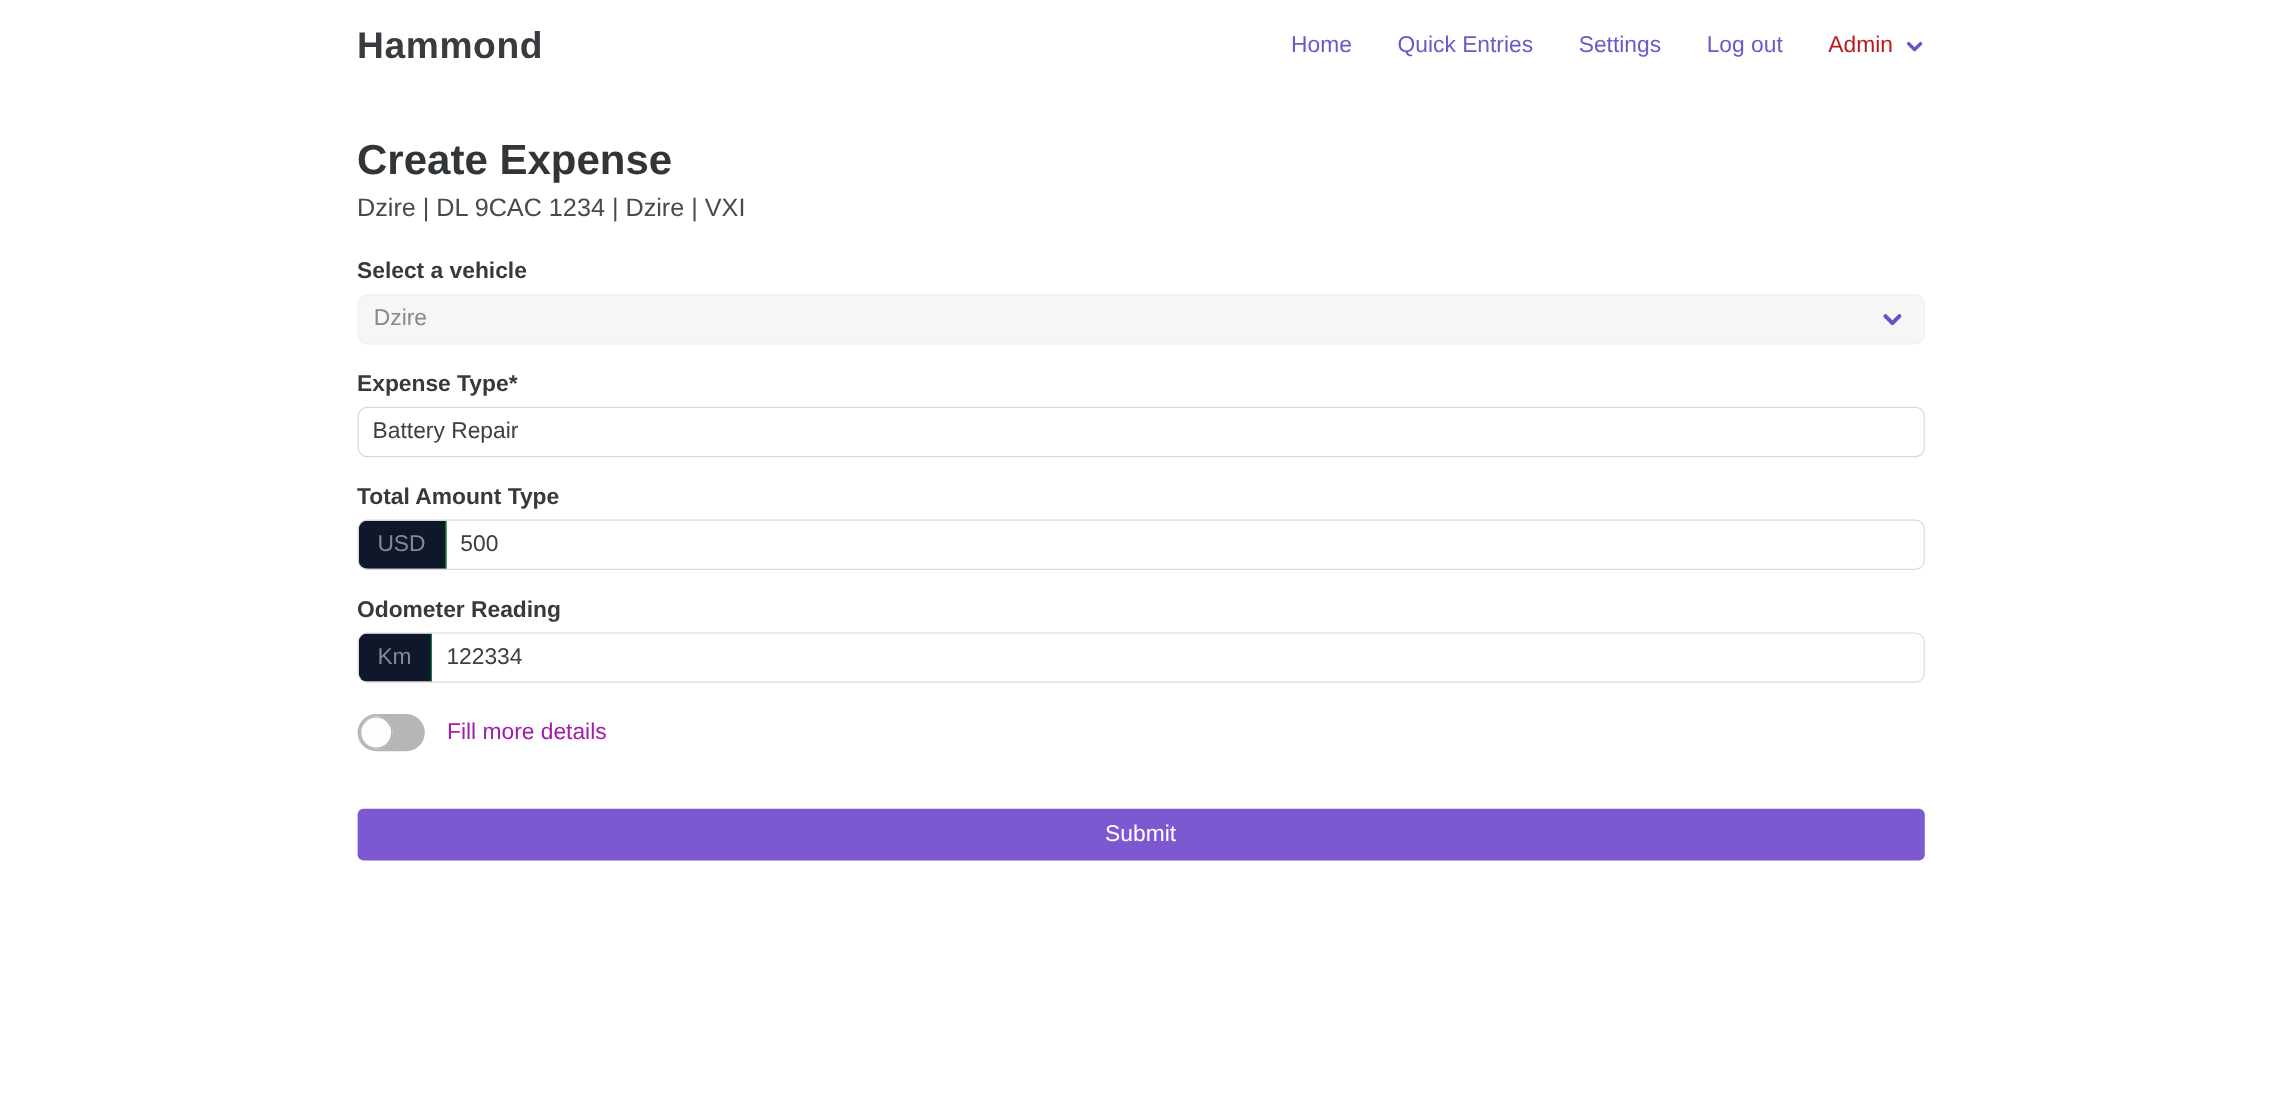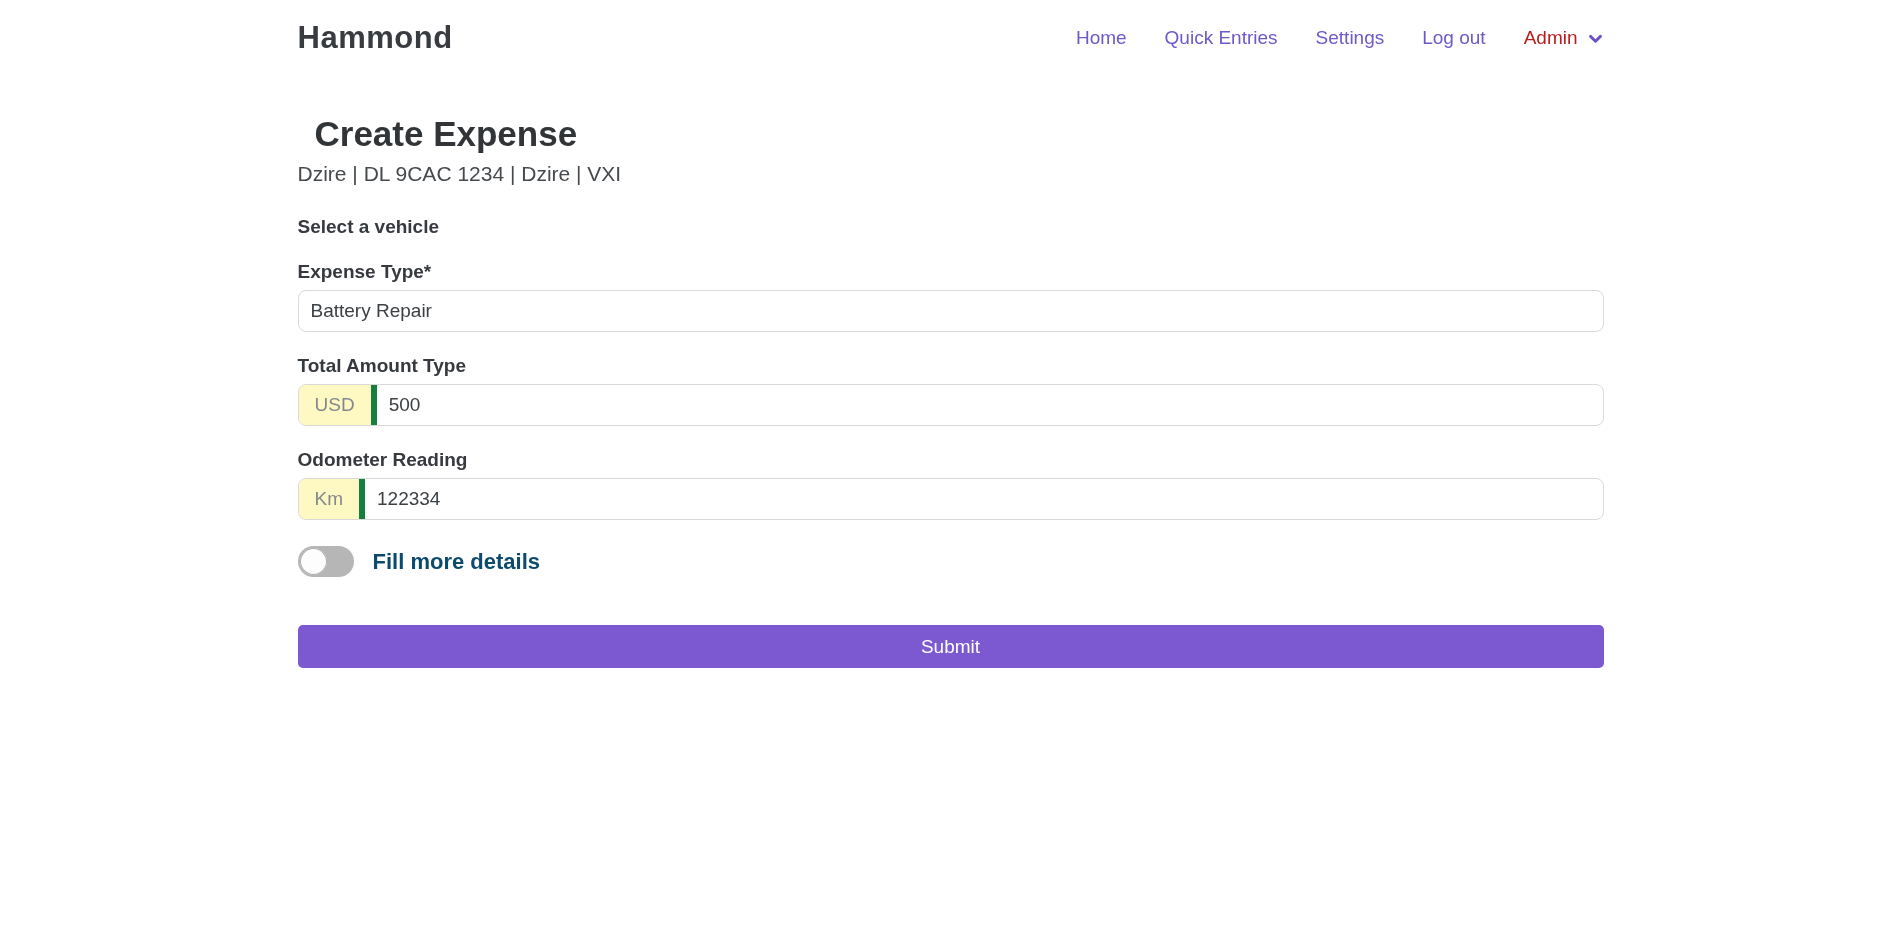--- a/index.html
+++ b/index.html
@@ -41,21 +41,21 @@
     cursor: pointer;
   }
   .user-menu-label { font-size: 19px; color: #b91c1c; }
   .chevron-sm { width: 17px; height: 17px; display: block; }
 
   
   .page-title {
     font-size: 35px;
     font-weight: 600;
     color: #313538;
-    margin: 58px 17px 8px;
+    margin: 58px 0 8px;
   }
   .page-subtitle {
     font-size: 21px;
     font-weight: 400;
     color: #46494d;
     margin: 0 0 30px;
   }
 
   
   .form-group { margin-bottom: 23px; }
@@ -101,22 +101,22 @@
     background: transparent;
   }
   .icon-slot {
     padding-left: 13px;
     display: flex;
     align-items: center;
   }
   .cal-icon { width: 21px; height: 21px; display: block; }
   .addon {
     height: 100%;
-    background: #fef9c3;
-    border-right: 6px solid #15803d;
+    background: #0f172a;
+    border-right: 1px solid #15803d;
     display: flex;
     align-items: center;
     padding: 0 16px;
     font-size: 19px;
     color: #85898d;
   }
 
   
   .toggle-row {
     display: flex;
@@ -136,21 +136,21 @@
   .toggle .knob {
     position: absolute;
     left: 2px;
     top: 2px;
     width: 27px;
     height: 27px;
     border-radius: 50%;
     background: #fdfdfd;
     box-shadow: inset 0 0 0 1px #adadad;
   }
-  .toggle-label { font-size: 22px; color: #0c4a6e; font-weight: bold; }
+  .toggle-label { font-size: 19px; color: #a21caf; }
 
   
   .submit-btn {
     display: block;
     width: 100%;
     height: 43px;
     margin-top: 48px;
     background: #7c59d1;
     color: #ffffff;
     font-family: inherit;
@@ -180,20 +180,26 @@
     </nav>
   </div>
 </header>
 
 <main class="container">
   <h1 class="page-title">Create Expense</h1>
   <p class="page-subtitle">Dzire | DL 9CAC 1234 | Dzire | VXI</p>
 
   <div class="form-group">
     <label class="form-label">Select a vehicle</label>
+    <div class="select-control">
+      <span class="select-value">Dzire</span>
+      <svg class="chevron-md" viewBox="0 0 24 24" fill="none" stroke="#6b4fc8" stroke-width="4" stroke-linecap="round" stroke-linejoin="round">
+          <polyline points="5 9 12 16 19 9"></polyline>
+        </svg>
+    </div>
   </div>
 
 
   <div class="form-group">
     <label class="form-label">Expense Type*</label>
     <div class="text-control">
       <input type="text" value="Battery Repair" style="">
     </div>
   </div>
 

